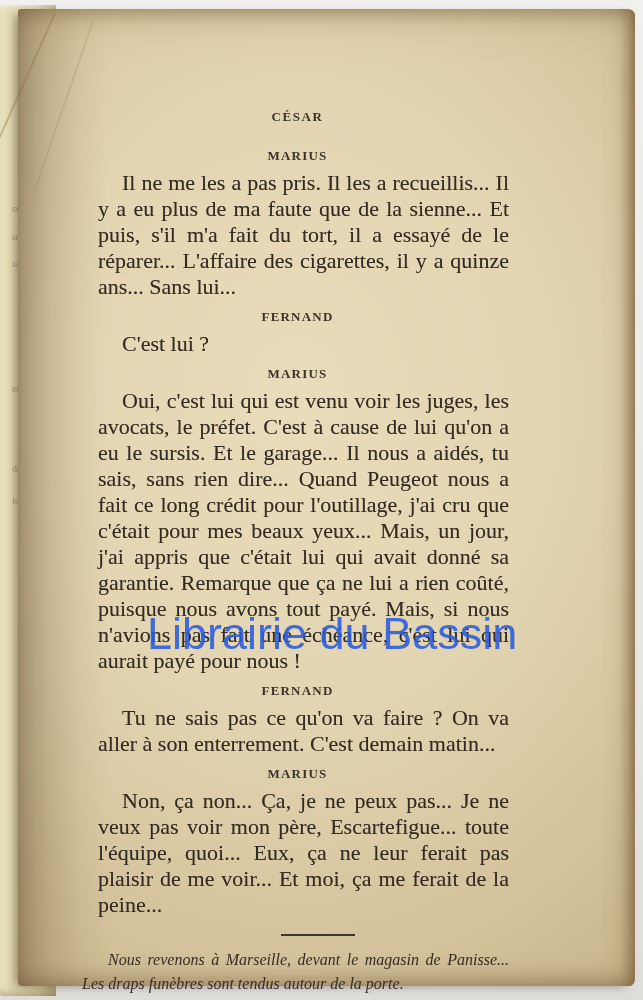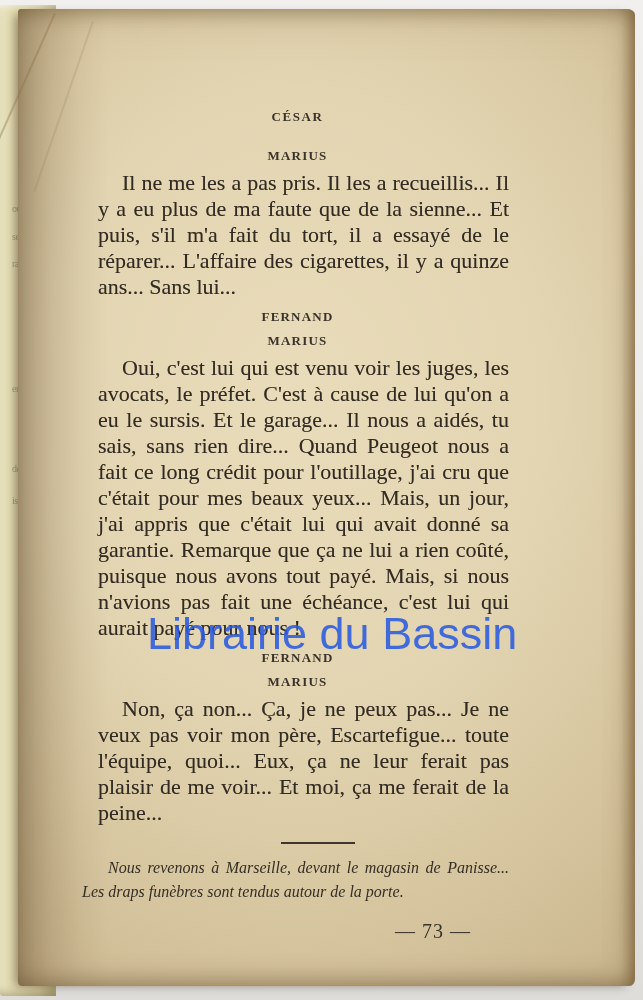--- a/index.html
+++ b/index.html
@@ -113,29 +113,31 @@
     <div class="content">
       <div class="running-title">CÉSAR</div>
 
       <div class="speech">
         <div class="speaker">MARIUS</div>
         <p class="line">Il ne me les a pas pris. Il les a recueillis... Il y a eu plus de ma faute que de la sienne... Et puis, s'il m'a fait du tort, il a essayé de le réparer... L'affaire des cigarettes, il y a quinze ans... Sans lui...</p>
       </div>
 
       <div class="speech">
         <div class="speaker">FERNAND</div>
+        <p class="line">C'est lui ?</p>
       </div>
 
       <div class="speech">
         <div class="speaker">MARIUS</div>
         <p class="line">Oui, c'est lui qui est venu voir les juges, les avocats, le préfet. C'est à cause de lui qu'on a eu le sursis. Et le garage... Il nous a aidés, tu sais, sans rien dire... Quand Peugeot nous a fait ce long crédit pour l'outillage, j'ai cru que c'était pour mes beaux yeux... Mais, un jour, j'ai appris que c'était lui qui avait donné sa garantie. Remarque que ça ne lui a rien coûté, puisque nous avons tout payé. Mais, si nous n'avions pas fait une échéance, c'est lui qui aurait payé pour nous !</p>
       </div>
 
       <div class="speech">
         <div class="speaker">FERNAND</div>
+        <p class="line">Tu ne sais pas ce qu'on va faire ? On va aller à son enter­rement. C'est demain matin...</p>
       </div>
 
       <div class="speech">
         <div class="speaker">MARIUS</div>
         <p class="line">Non, ça non... Ça, je ne peux pas... Je ne veux pas voir mon père, Escartefigue... toute l'équipe, quoi... Eux, ça ne leur ferait pas plaisir de me voir... Et moi, ça me ferait de la peine...</p>
       </div>
 
       <div class="divider"></div>
 
       <p class="stage-direction">Nous revenons à Marseille, devant le magasin de Panisse... Les draps funèbres sont tendus autour de la porte.</p>

